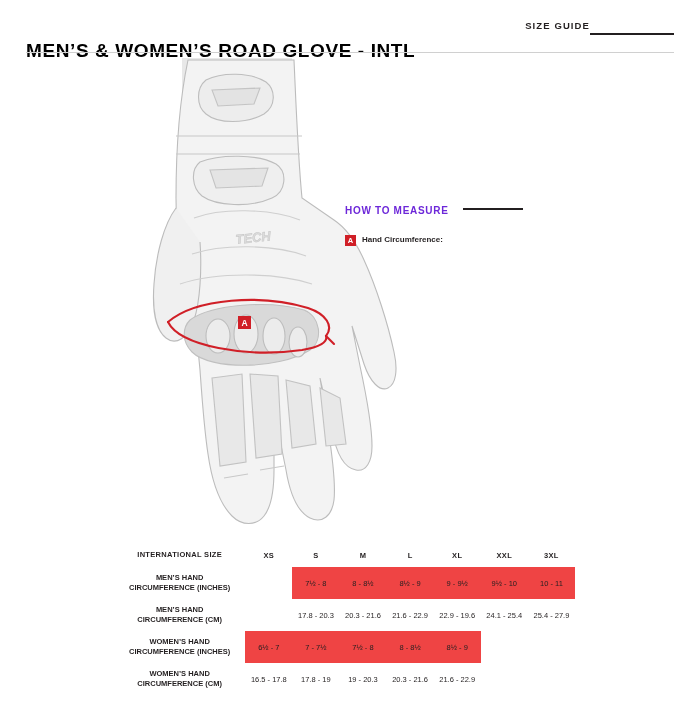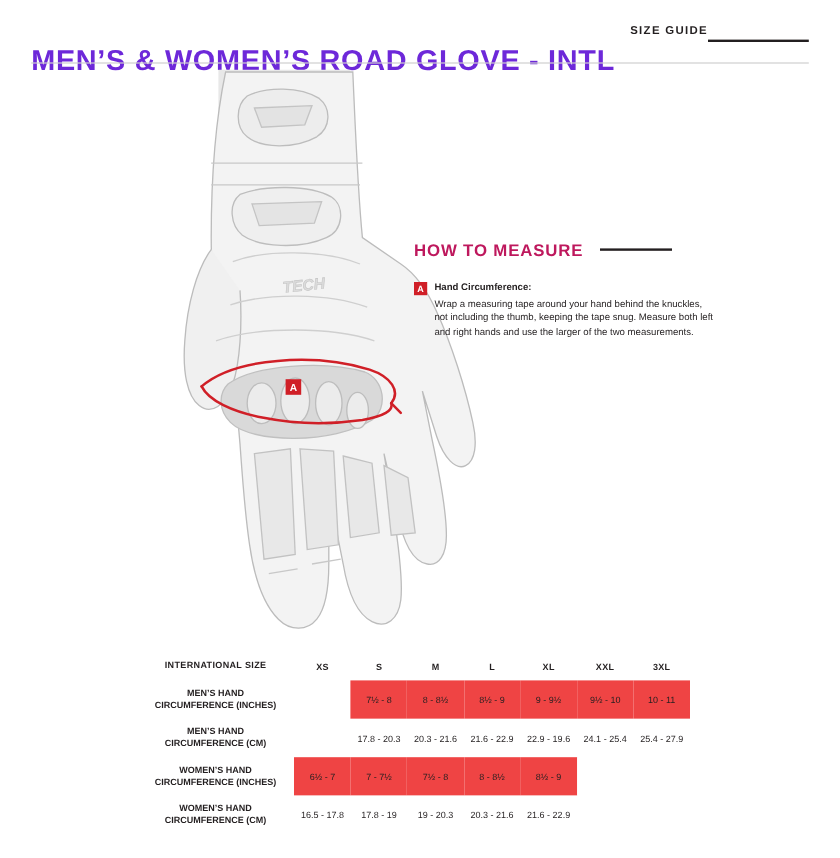--- a/index.html
+++ b/index.html
@@ -22,24 +22,24 @@
     position: absolute;
     left: 0; top: 0;
     width: 700px;
     height: 56px;
     display: flex;
     align-items: center;
     justify-content: space-between;
     padding: 0 26px 0 26px;
   }
   .header-title {
-    font-size: 24px;
+    font-size: 19px;
     font-weight: bold;
     letter-spacing: 0.6px;
-    color: #6d28d9;
+    color: #000000;
     white-space: nowrap;
     margin-top: 46px;
   }
   .header-right {
     display: flex;
     flex-direction: row;
     align-items: flex-end;
     padding-bottom: 2px;
   }
   .header-sub {
@@ -73,24 +73,24 @@
   .illustration svg { display: block; }
 
   
   .howto {
     position: absolute;
     left: 345px;
     top: 200px;
     width: 250px;
   }
   .howto-title {
-    font-size: 14px;
+    font-size: 10px;
     font-weight: bold;
     letter-spacing: 0.7px;
-    color: #be185d;
+    color: #6d28d9;
     display: inline-block;
   }
   .howto-title-rule {
     display: inline-block;
     width: 60px;
     height: 2px;
     background: #231f20;
     vertical-align: 4px;
     margin-left: 10px;
   }
@@ -267,21 +267,20 @@
 
   <div class="howto">
     <div>
       <span class="howto-title">HOW TO MEASURE</span>
       <span class="howto-title-rule"></span>
     </div>
     <div class="howto-body">
       <div class="badge">A</div>
       <div class="howto-text">
         <span class="lead">Hand Circumference:</span>
-        <span>Wrap a measuring tape around your hand behind the knuckles, not including the thumb, keeping the tape snug. Measure both left and right hands and use the larger of the two measurements.</span>
       </div>
     </div>
   </div>
 
   <div class="table-wrap">
     <table class="size-table">
       <tbody id="table-body">
           <tr class="hdr-row">
             <td class="lbl">INTERNATIONAL SIZE</td>
             <td class="cell">XS</td>

